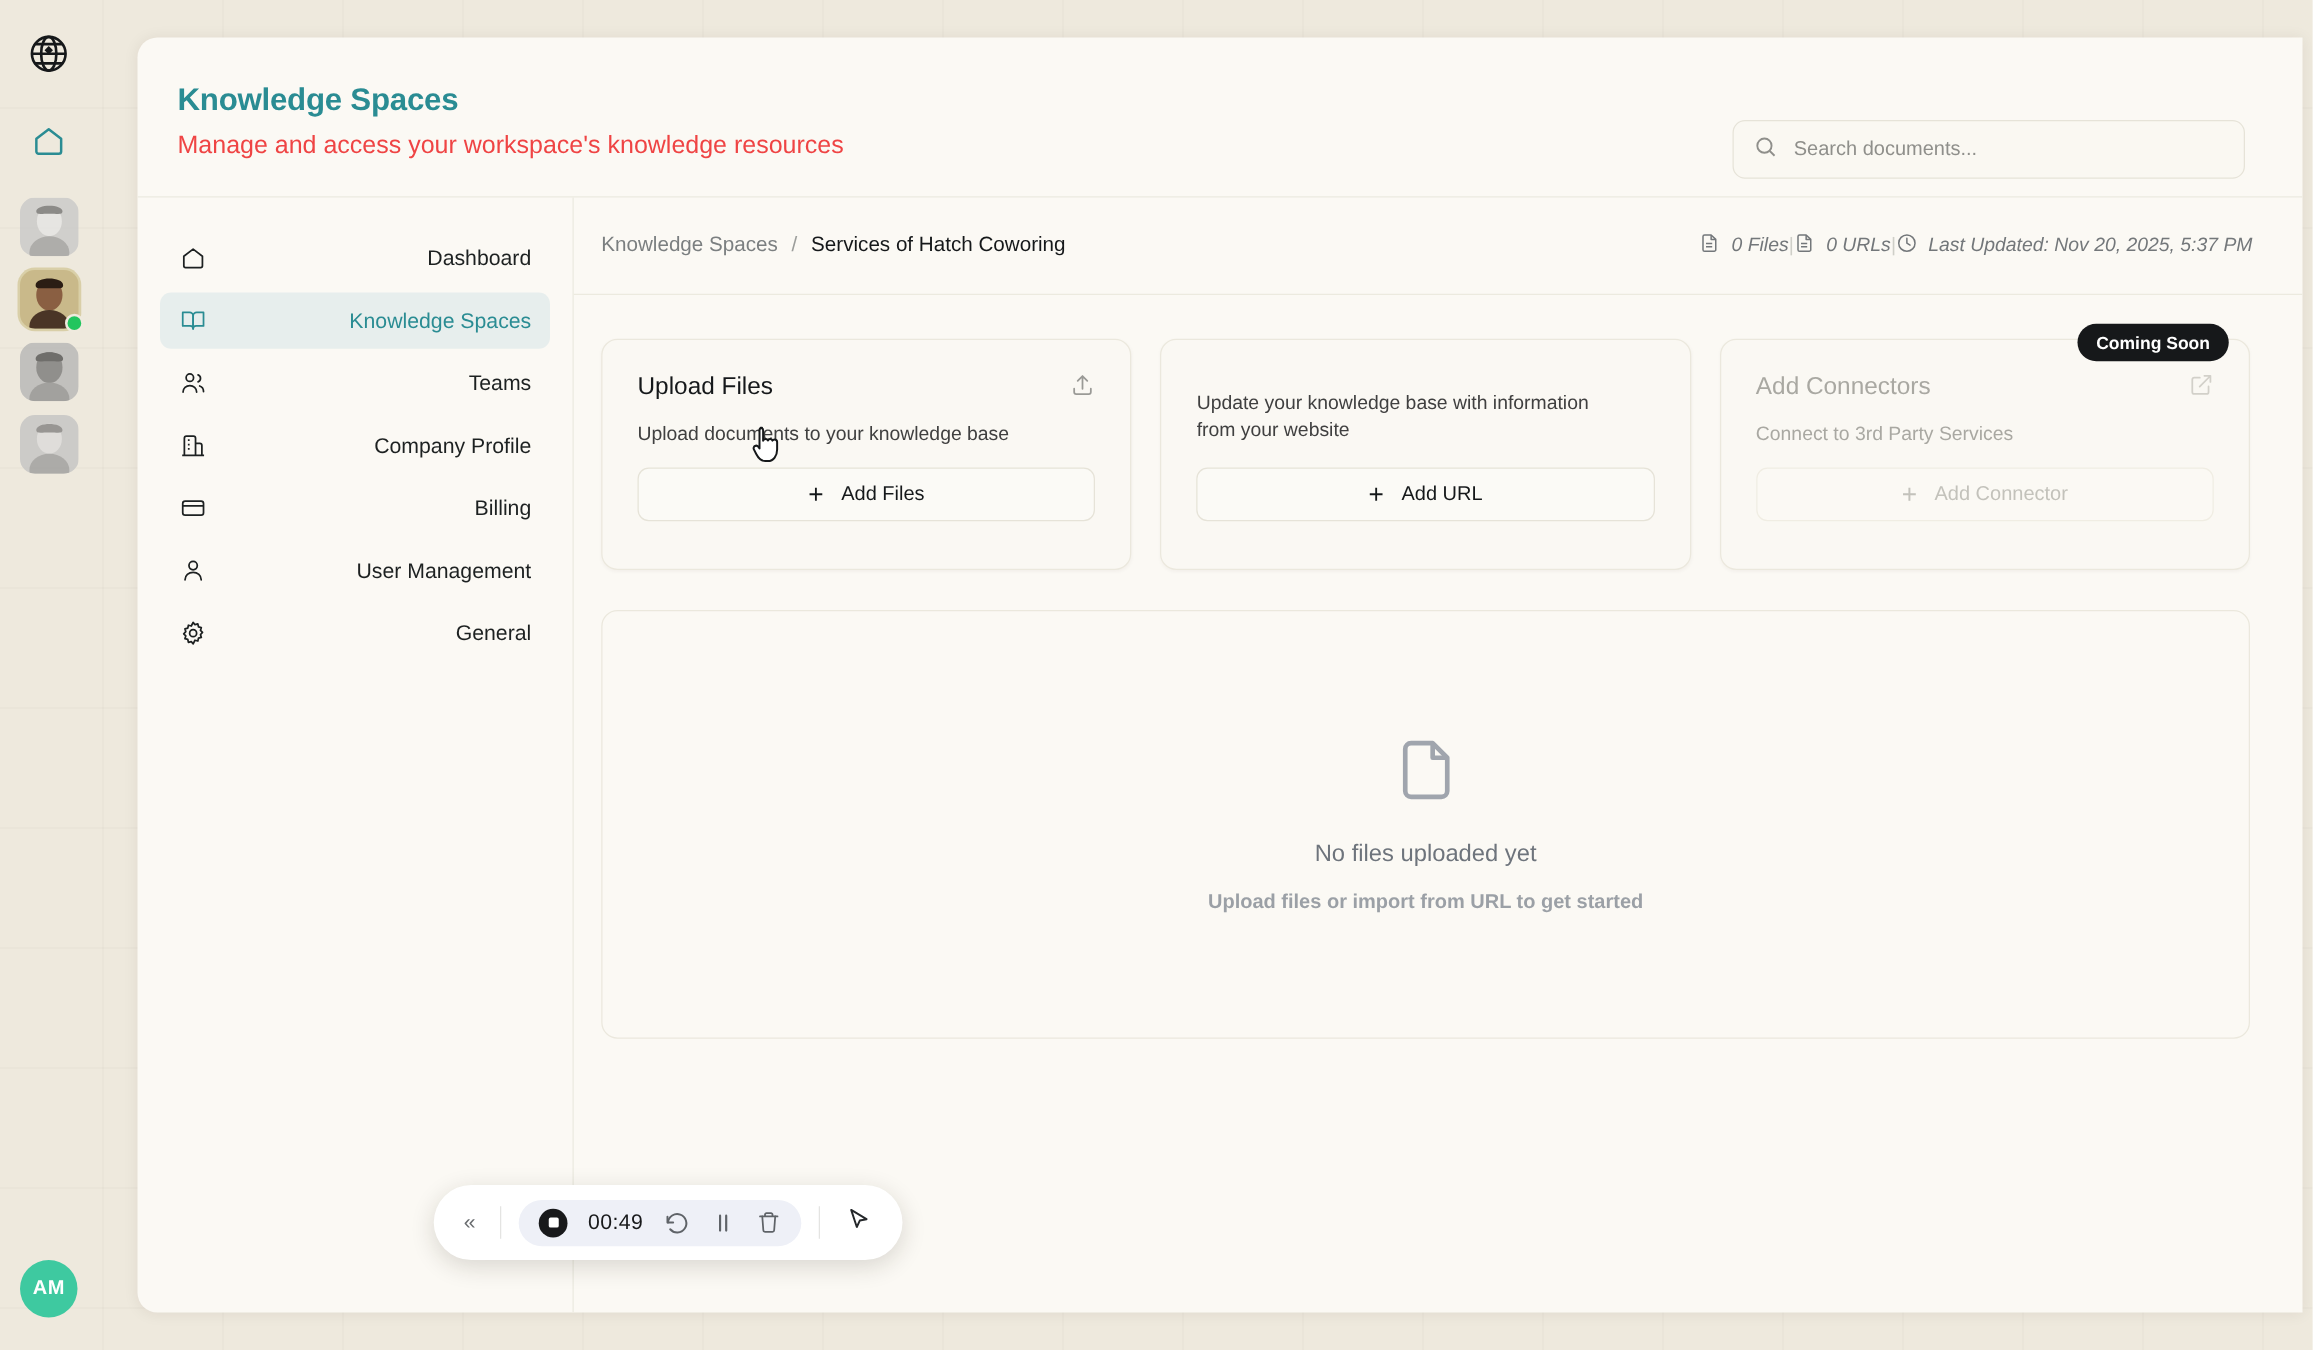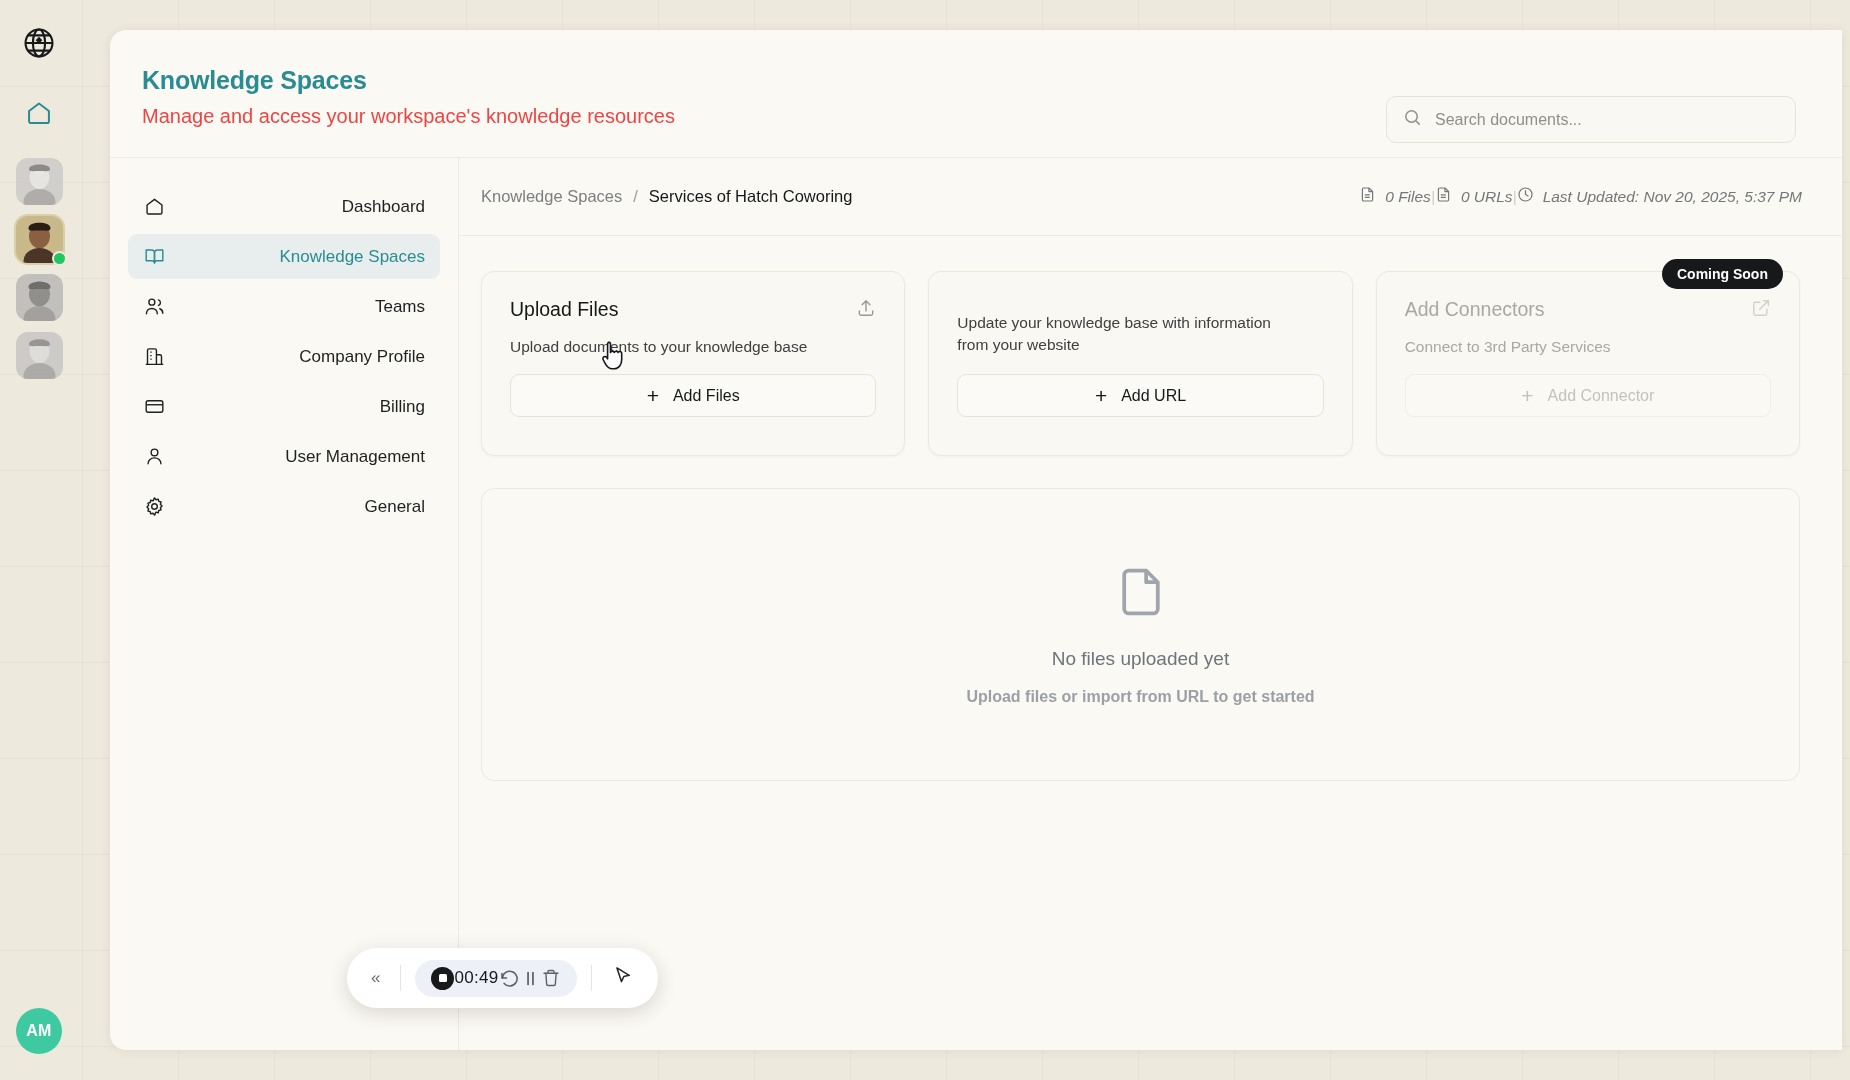--- a/index.html
+++ b/index.html
@@ -239,21 +239,21 @@
     font-size: 14px;
     font-weight: 700;
     padding: 7px 15px;
     border-radius: 999px;
     white-space: nowrap;
   }
 
   
   .empty {
     margin: 32px 42px 0 22px;
-    height: 293px;
+    height: 343px;
     border: 1px solid #ebe8dd;
     border-radius: 13px;
     background: #fbf9f4;
     display: flex; flex-direction: column;
     align-items: center; justify-content: center;
     gap: 2px;
   }
   .empty-ic { color: #a0a5ad; margin-bottom: 22px; }
   .empty-t { font-size: 19px; color: #6e747c; }
   .empty-s { font-size: 16px; color: #9ba0a6; margin-top: 16px; font-weight: bold; }
@@ -268,20 +268,21 @@
     box-shadow: 0 5px 20px rgba(40,34,20,0.16);
     display: flex; align-items: center;
     padding: 0 18px;
     gap: 14px;
     z-index: 20;
   }
   .rec-chev { color: #6a6d70; font-size: 17px; padding: 0 6px; cursor: pointer; }
   .rec-sep { width: 1px; height: 26px; background: #e4e4e2; }
   .rec-group {
     display: flex; align-items: center;
+    gap: 16px;
     background: #eef0f7;
     border-radius: 999px;
     padding: 7px 16px;
   }
   .rec-stop {
     width: 23px; height: 23px; border-radius: 50%;
     background: #18191b;
     display: flex; align-items: center; justify-content: center;
   }
   .rec-stop i { width: 8px; height: 8px; background: #fff; border-radius: 1.5px; display: block; }

